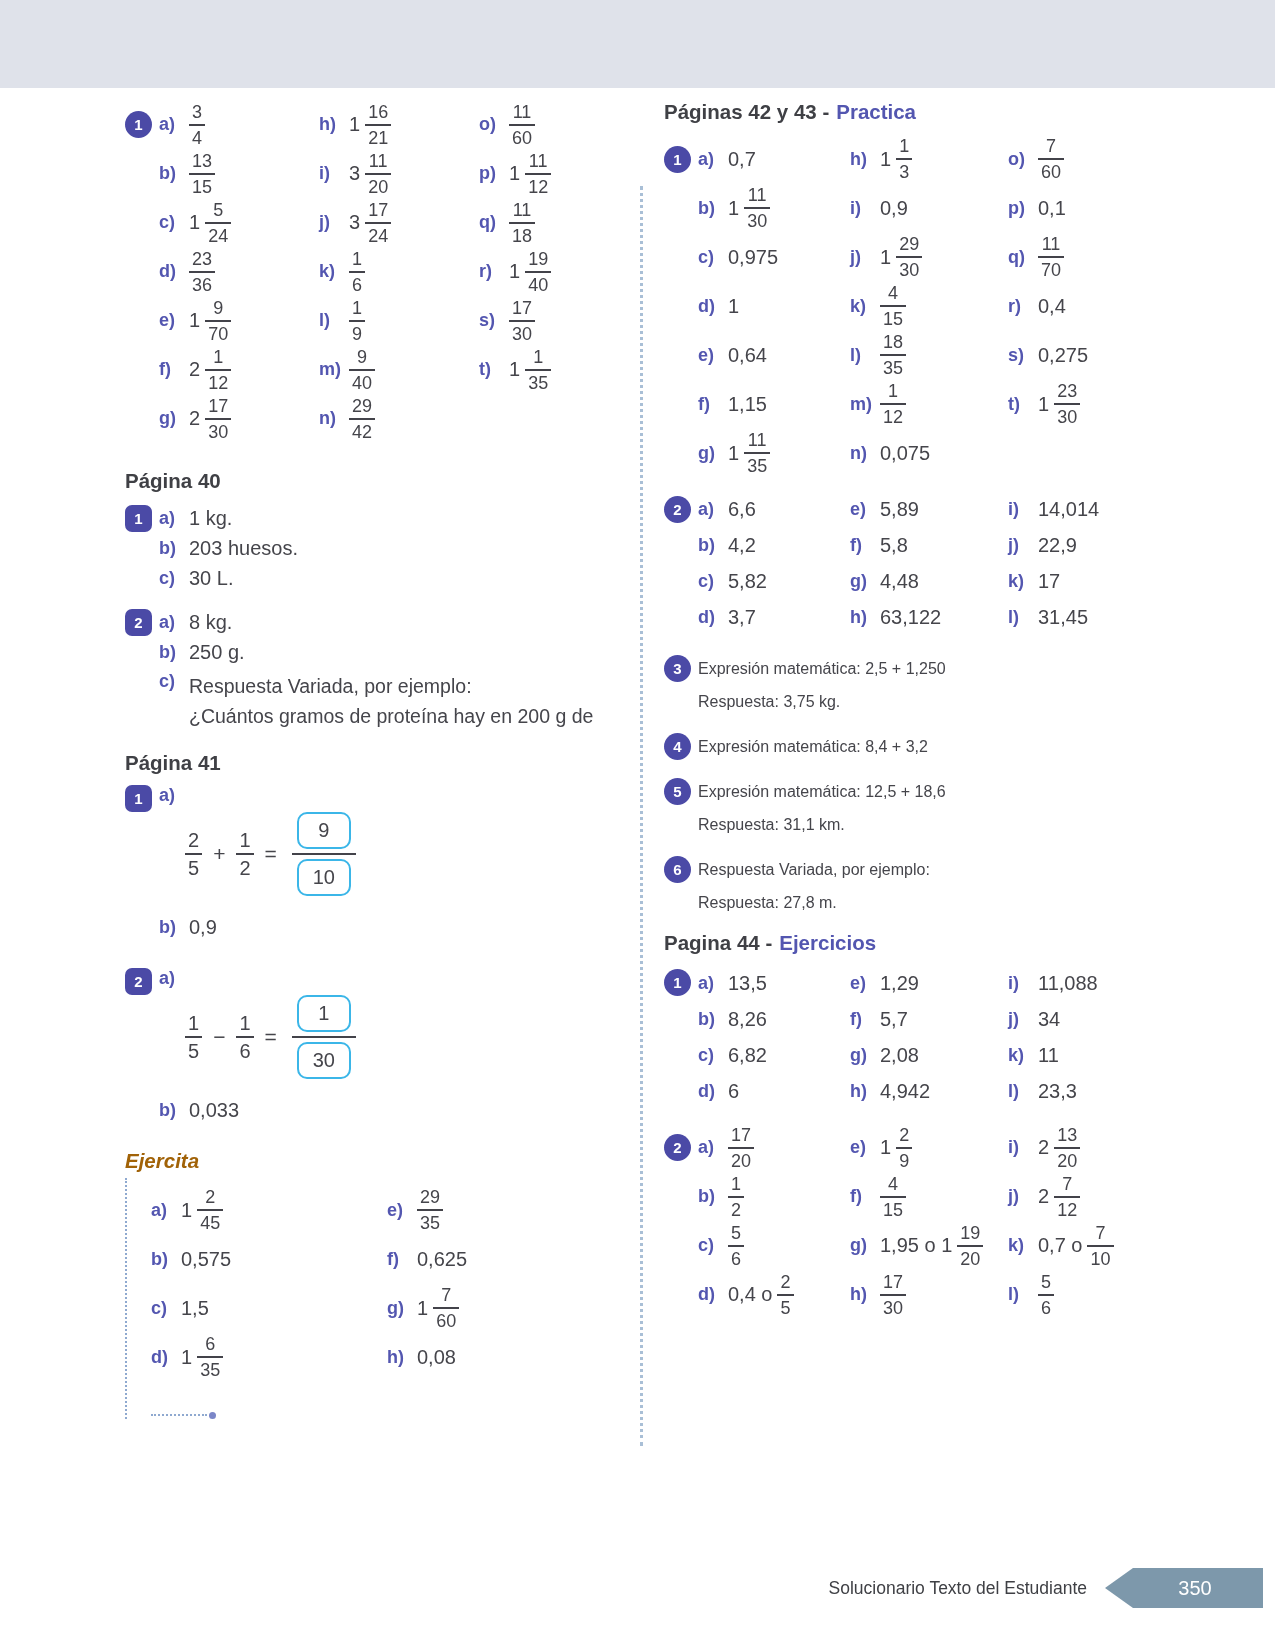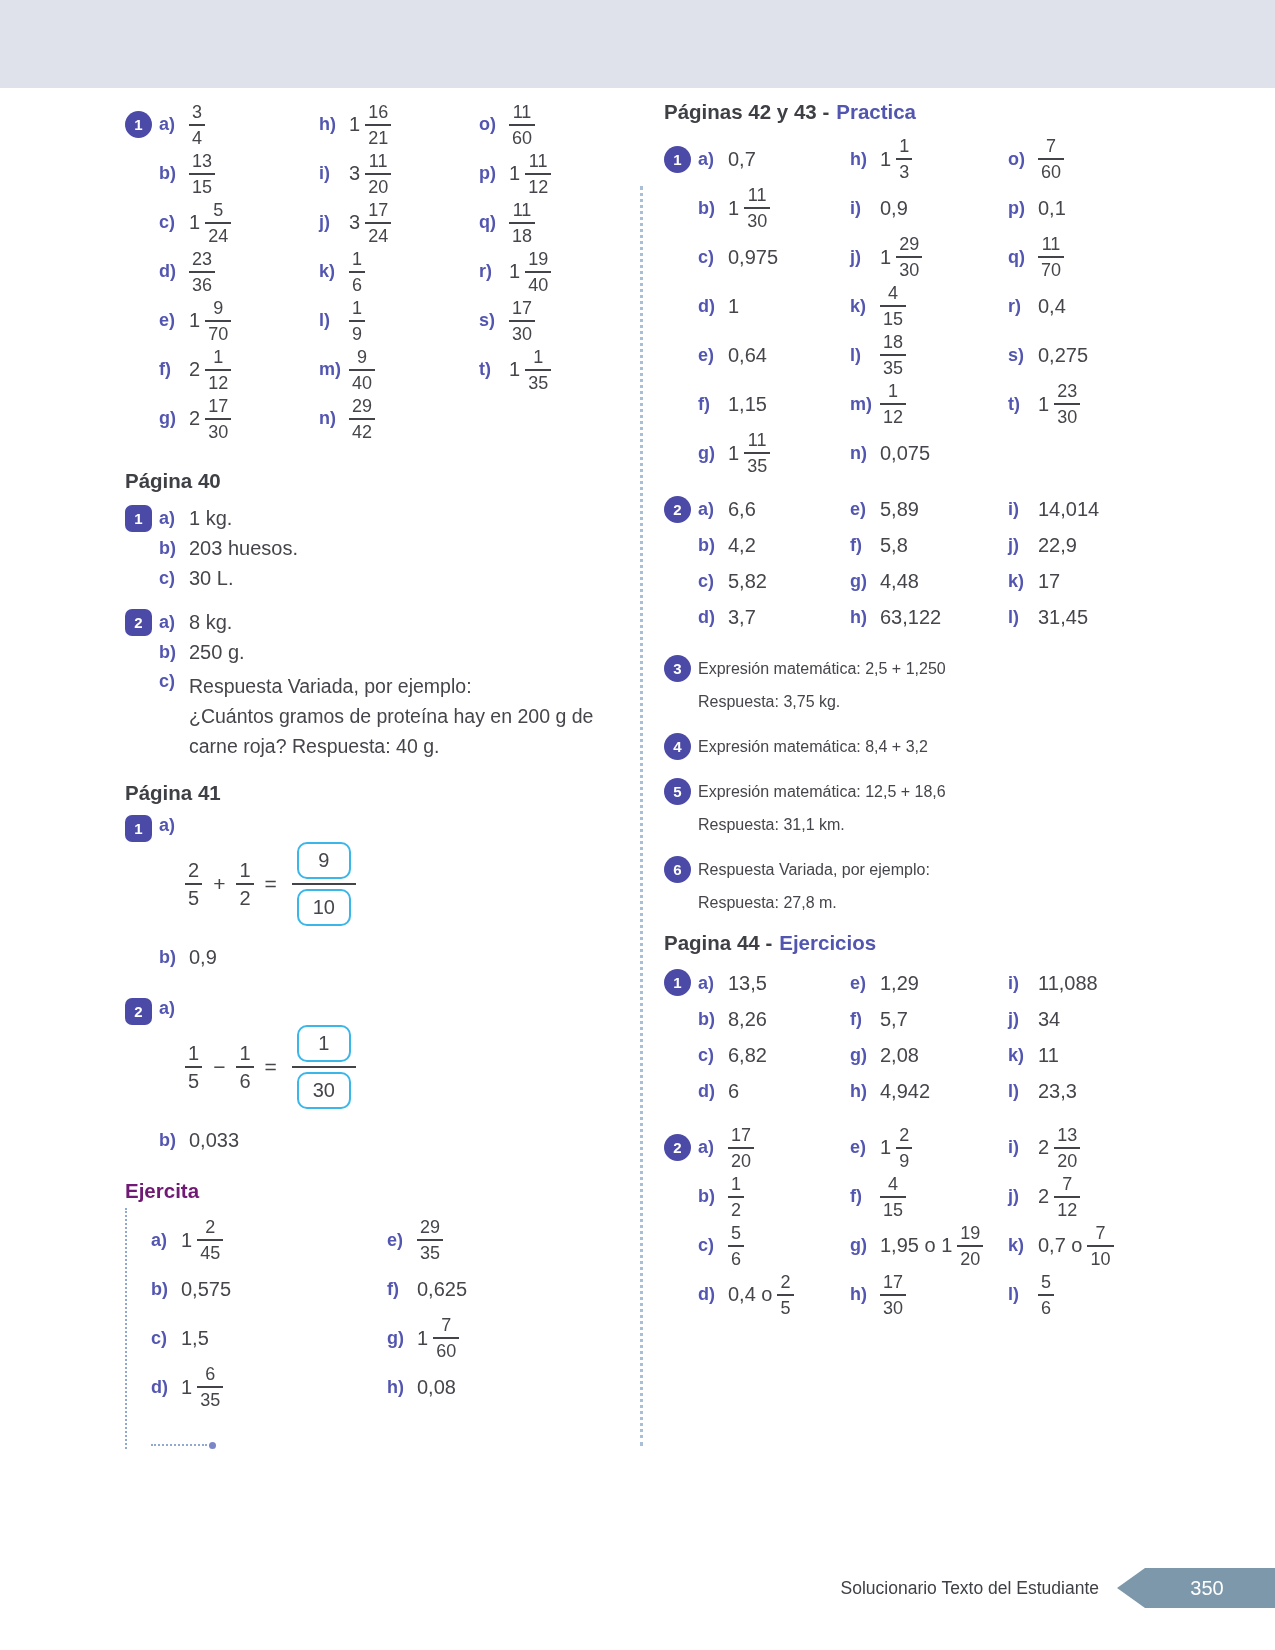--- a/index.html
+++ b/index.html
@@ -10,21 +10,21 @@
   .topbar { position:absolute; top:0; left:0; width:100%; height:88px; background:#dfe2ea; }
 
   .content { position:absolute; top:100px; left:125px; display:flex; }
   .col-left { width:517px; }
   .col-right { width:500px; margin-left:22px; }
 
   .vdivider { position:absolute; left:640px; top:186px; height:1260px; border-left:3px dotted #a9bfd6; }
 
   h2.sect { font-size:20.5px; font-weight:700; color:#3f4045; line-height:1.2; margin-bottom:10px; }
   h2.sect .sub { color:#5356b0; margin-left:7px; }
-  h2.sect.ej { color:#701a75; margin:24px 0 0 0; }
+  h2.sect.ej { color:#a16207; margin:24px 0 0 0;font-style:italic; }
 
   .group { display:flex; }
   .badge-cell { width:34px; flex:none; }
   .badge { width:27px; height:27px; display:flex; align-items:center; justify-content:center;
            background:#4b4aa6; color:#fff; font-size:15px; font-weight:700; }
   .badge.circle { border-radius:50%; }
   .badge.square { border-radius:7px; }
   .rows-f  .badge-cell { padding-top:11px; }
   .rows-t30 .badge-cell { padding-top:1px; }
   .rows-t36 .badge-cell { padding-top:4px; }
@@ -67,21 +67,21 @@
   .ej-dot { width:7px; height:7px; background:#7b86c8; border-radius:50%; margin-left:2px; }
 
   
   .para { display:flex; margin-bottom:12px; }
   .plines .ln { line-height:33px; font-size:16px; color:#45454b; }
 
   .mb26 { margin-bottom:26px; } .mb14 { margin-bottom:14px; } .mb16 { margin-bottom:16px; }
   .mt20 { margin-top:20px; } .mt16 { margin-top:4px; } .mt26 { margin-top:26px; }
 
   
-  .footer { position:absolute; top:1568px; right:0; display:flex; align-items:center; }
+  .footer { position:absolute; top:1568px; right:12px; display:flex; align-items:center; }
   .flabel { font-size:17.5px; color:#3f4045; margin-right:18px; }
   .ribbon { width:158px; height:40px; background:#7d98ab; color:#ffffff; font-size:20px;
             clip-path:polygon(28px 0, 100% 0, 100% 100%, 28px 100%, 0 50%);
             display:flex; align-items:center; justify-content:center; padding-left:22px; }
 </style>
 </head>
 <body>
 
 <div class="page">
   <div class="topbar"></div>
@@ -337,21 +337,20 @@
               <span class="lbl">b)</span>
               <span class="val">
                 <span class="tx">250 g.</span>
               </span>
             </div>
             <div class="item multi">
               <span class="lbl">c)</span>
               <span class="val">
                 <div class="ln">Respuesta Variada, por ejemplo:</div>
                 <div class="ln">¿Cuántos gramos de proteína hay en 200 g de</div>
-                <div class="ln">carne roja? Respuesta: 40 g.</div>
               </span>
             </div>
           </div>
       </div>
 
       <h2 class="sect mt20"><span class="t">Página 41</span></h2>
 
       <div class="eqgroup">
         <div class="badge-cell">
             <span class="badge square">1</span>

